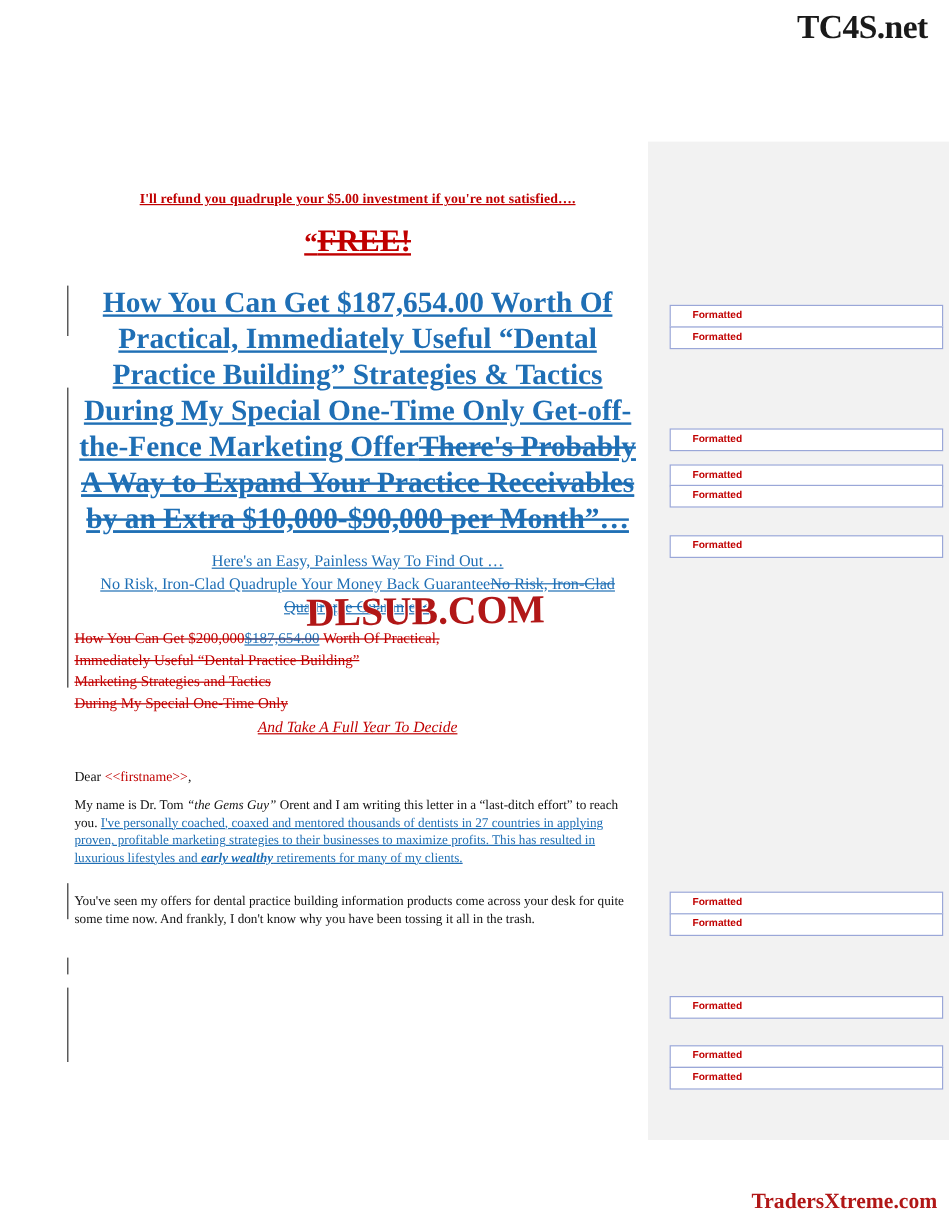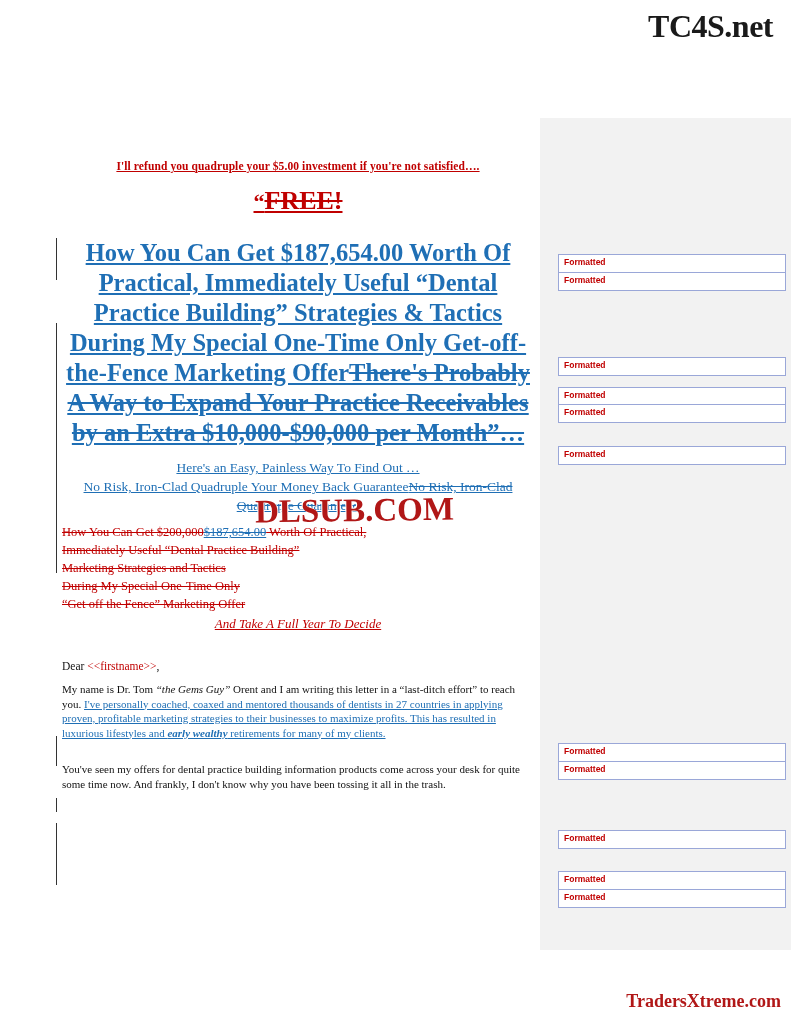--- a/index.html
+++ b/index.html
@@ -14,21 +14,21 @@
     font-family: "Liberation Serif", serif;
     overflow: hidden;
   }
 
   
   .top-watermark {
     position: absolute;
     top: 8px;
     right: 18px;
     font-family: "Liberation Serif", serif;
-    font-size: 32px;
+    font-size: 28px;
     font-weight: bold;
     color: #1a1a1a;
     letter-spacing: -0.5px;
     margin-left: 44px;
   }
 
   
   .page {
     position: absolute;
     left: 0;
@@ -183,21 +183,21 @@
     width: 228px;
     height: 19px;
     background: #ffffff;
     border: 1px solid #9aa7d8;
     box-sizing: border-box;
     font-family: "Liberation Sans", sans-serif;
     font-size: 8.5px;
     font-weight: bold;
     color: #c00000;
     line-height: 14px;
-    padding-left: 5px;
+    padding-left: 18px;
   }
 
   
   .stamp {
     position: absolute;
     left: 255px;
     top: 492px;
     font-family: "Liberation Serif", serif;
     font-size: 33px;
     font-weight: bold;
@@ -248,21 +248,20 @@
     <div class="sub-block">
       <div><span class="u">Here's an Easy, Painless Way To Find Out …</span></div>
       <div><span class="u">No Risk, Iron-Clad Quadruple Your Money Back Guarantee</span><span class="su">No Risk, Iron-Clad Quadruple Guaranteed</span></div>
     </div>
 
     <div class="struck-red" style="margin-top:8px;">
       <div><span>How You Can Get $200,000</span><span class="ins">$187,654.00</span><span> Worth Of Practical,</span></div>
       <div>Immediately Useful “Dental Practice Building”</div>
       <div>Marketing Strategies and Tactics</div>
       <div>During My Special One-Time Only</div>
-      <div>“Get off the Fence” Marketing Offer</div>
     </div>
 
 
     <div class="decide-line">And Take A Full Year To Decide</div>
 
     <div class="dear-line">
       <span>Dear </span><span class="field">&lt;&lt;firstname&gt;&gt;</span><span>,</span>
     </div>
 
     <div class="body-para">

